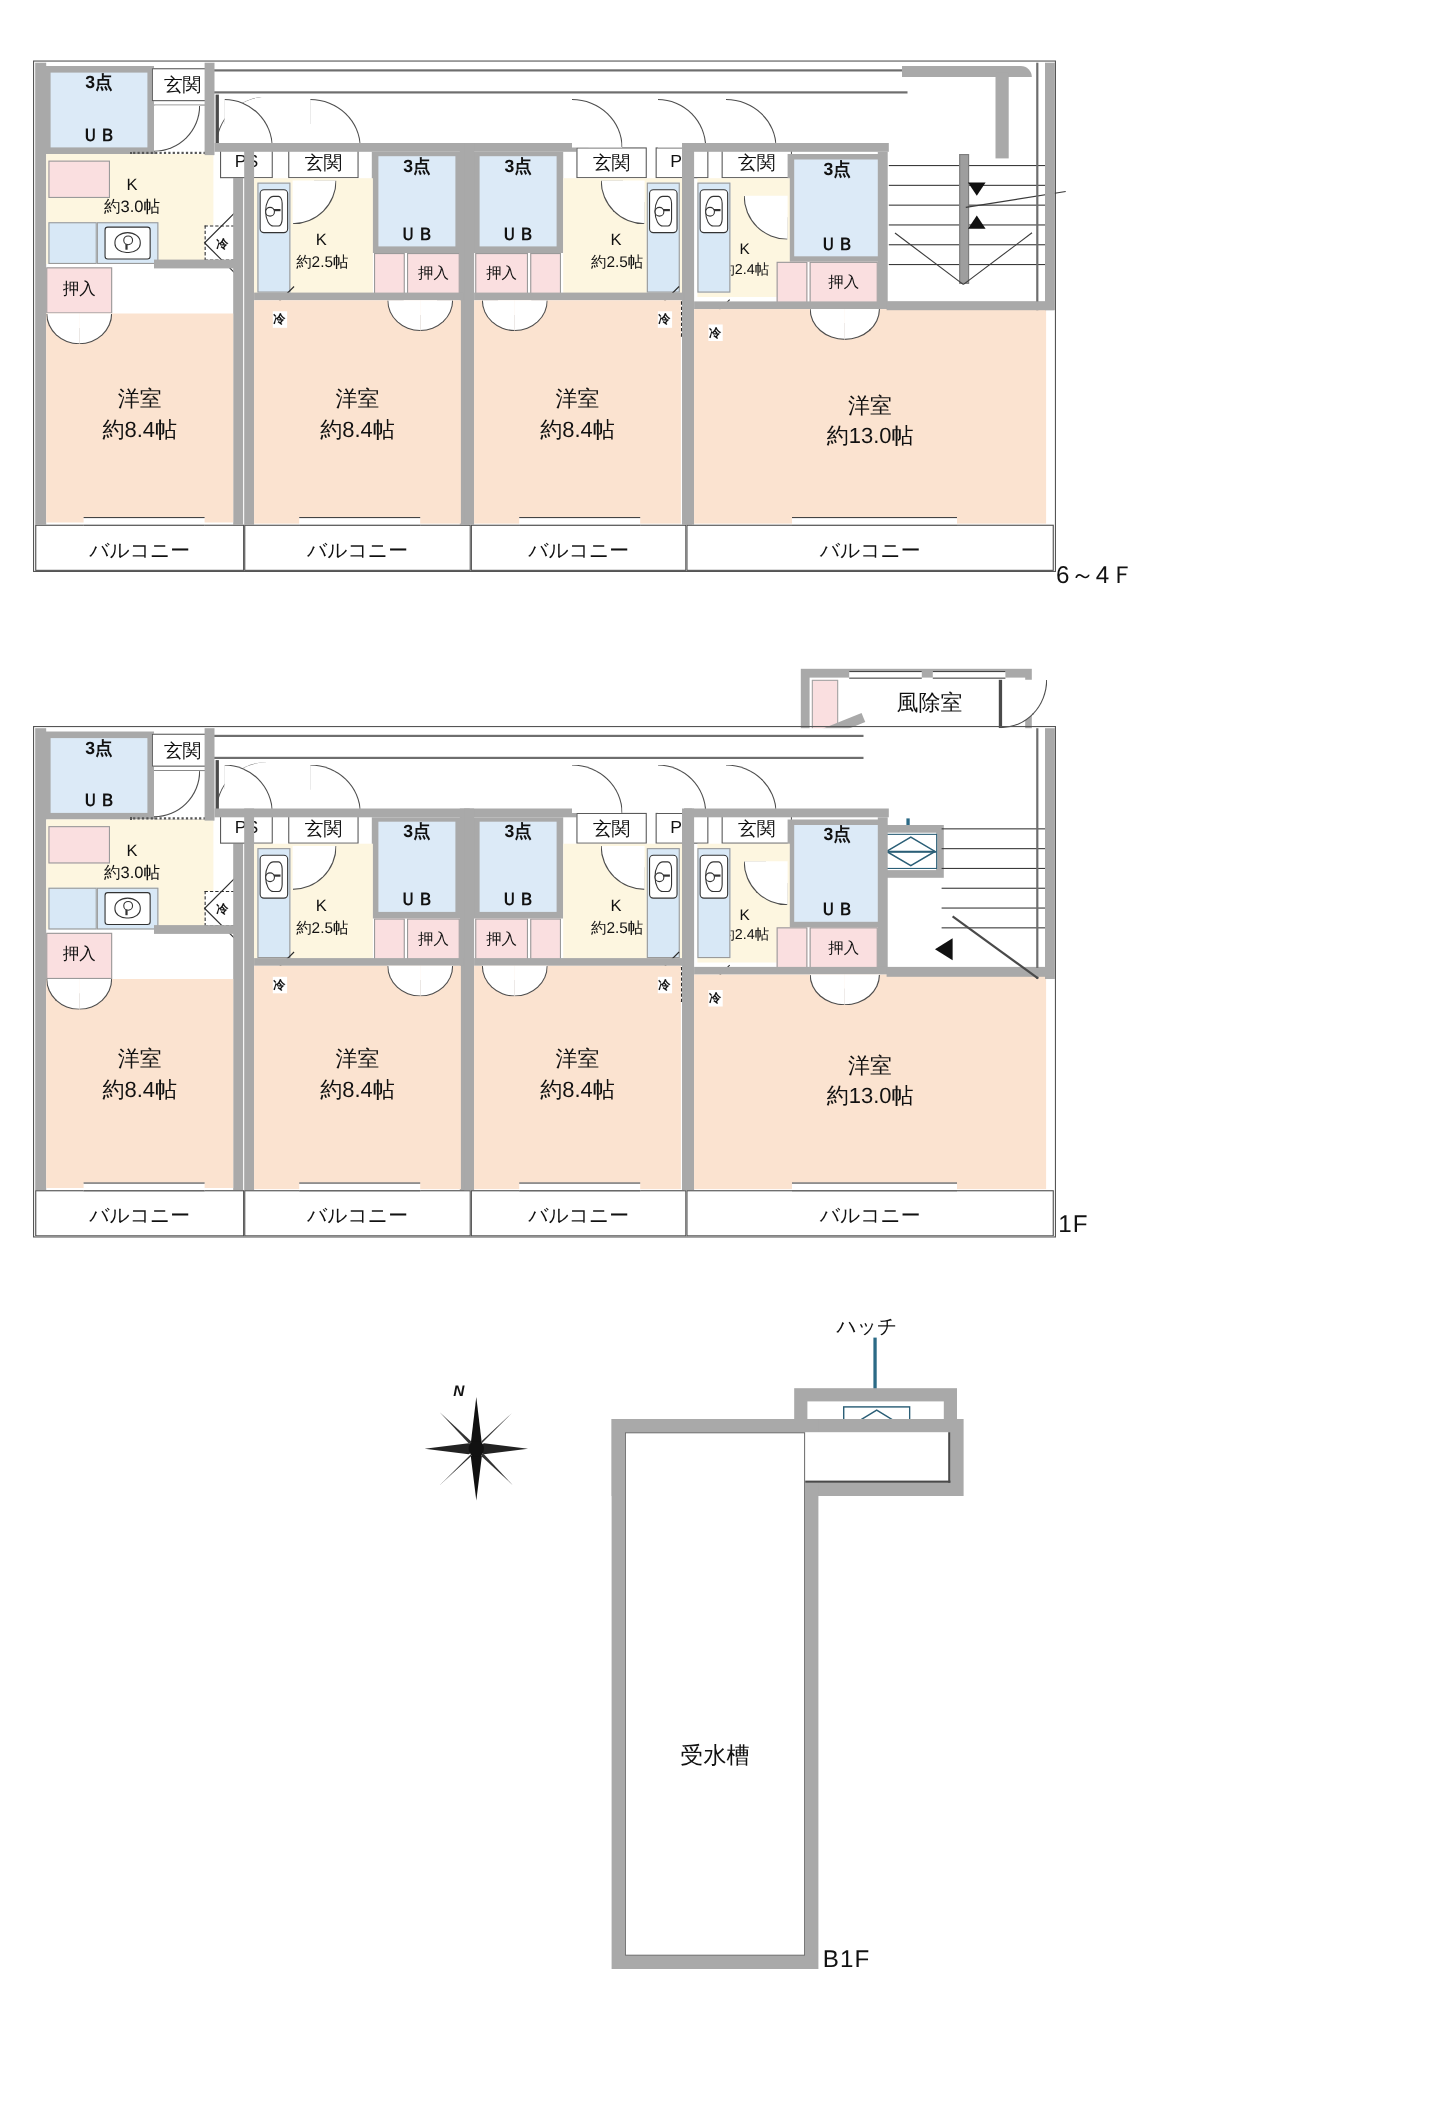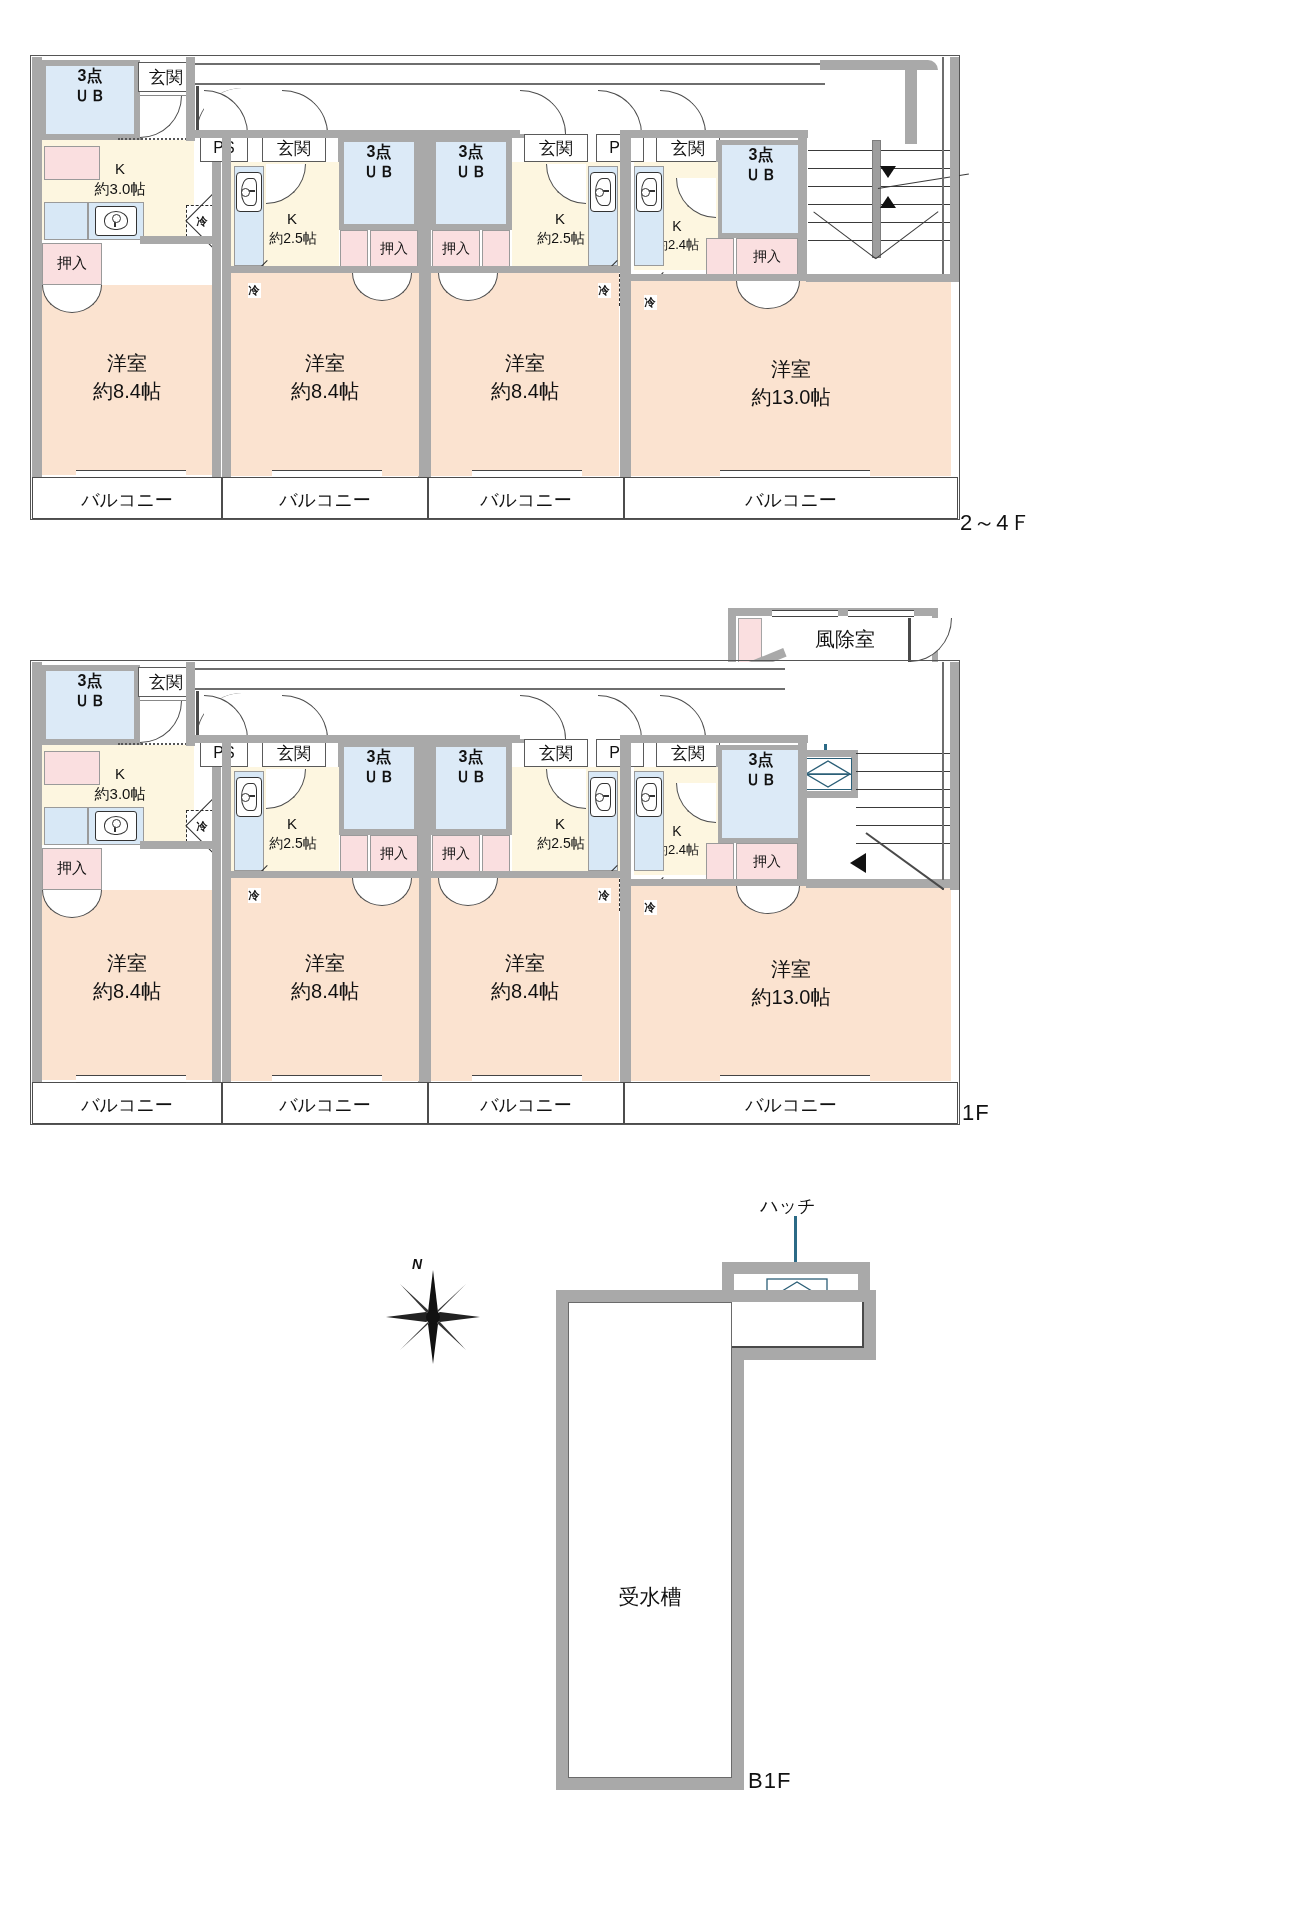--- a/index.html
+++ b/index.html
@@ -47,21 +47,21 @@
     position:absolute;
     background:#ffffff;
     border:1px solid #5a5a5a;
     display:flex; align-items:center; justify-content:center;
     color:#111;
     font-weight:500;
   }
   .lbl-ub {
     position:absolute;
     display:flex; flex-direction:column;
-    align-items:center; justify-content:flex-start;
+    align-items:center; justify-content:space-between;
     color:#111; font-weight:bold;
     line-height:1.25;
   }
 
   .swing {
     position:absolute;
     border:1px solid #4c4c4c;
     background:#ffffff;
   }
   .swing-tl { border-radius: 100% 0 0 0; }
@@ -448,21 +448,21 @@
       <div class="stair-diag" style="left:68px; top:118px; width:78px; transform:rotate(217deg);"></div>
       <div class="stair-diag" style="left:70px; top:48px; width:92px; transform:rotate(-9deg);"></div>
       <div class="arrow-dn" style="left:72px; top:26px;"></div>
       <div class="arrow-up" style="left:72px; top:56px;"></div>
     </div>
     <div class="wall" style="left:950px; top:57px; width:9px; height:225px;"></div>
     <div class="hairline" style="left:942px; top:57px; width:2px; height:225px;"></div>
     <div class="wall" style="left:806px; top:274px; width:152px; height:8px;"></div>
 
     <div class="floor-tag" style="left:960px; top:508px;">
-      <span>2～4Ｆ</span>
+      <span>6～4Ｆ</span>
     </div>
   </div>
 
   <div class="abs" id="plan-first" style="left:0; top:600px; width:1300px; height:560px;">
 
     <div class="wall" style="left:728px; top:8px; width:210px; height:70px;"></div>
     <div class="abs room-white" style="left:736px; top:16px; width:196px; height:56px; border:0;"></div>
     <div class="abs room-pink" style="left:738px; top:18px; width:24px; height:52px; border:1px solid #a5a5a5;"></div>
     <div class="lbl" style="left:770px; top:28px; width:150px; font-size:20px; text-align:center;">
       <span>風除室</span>

